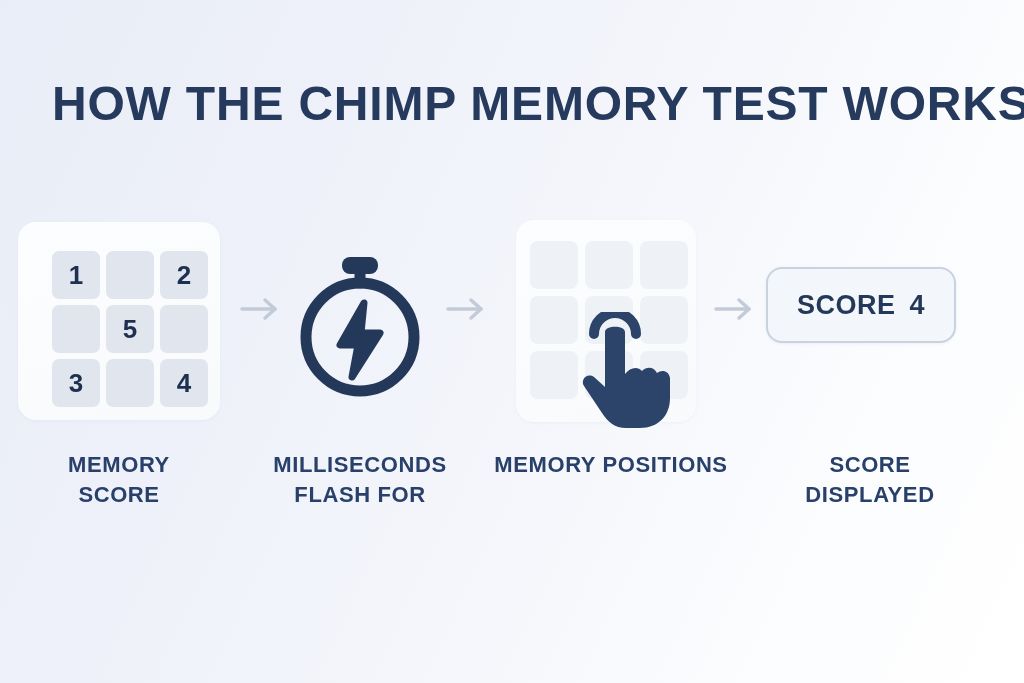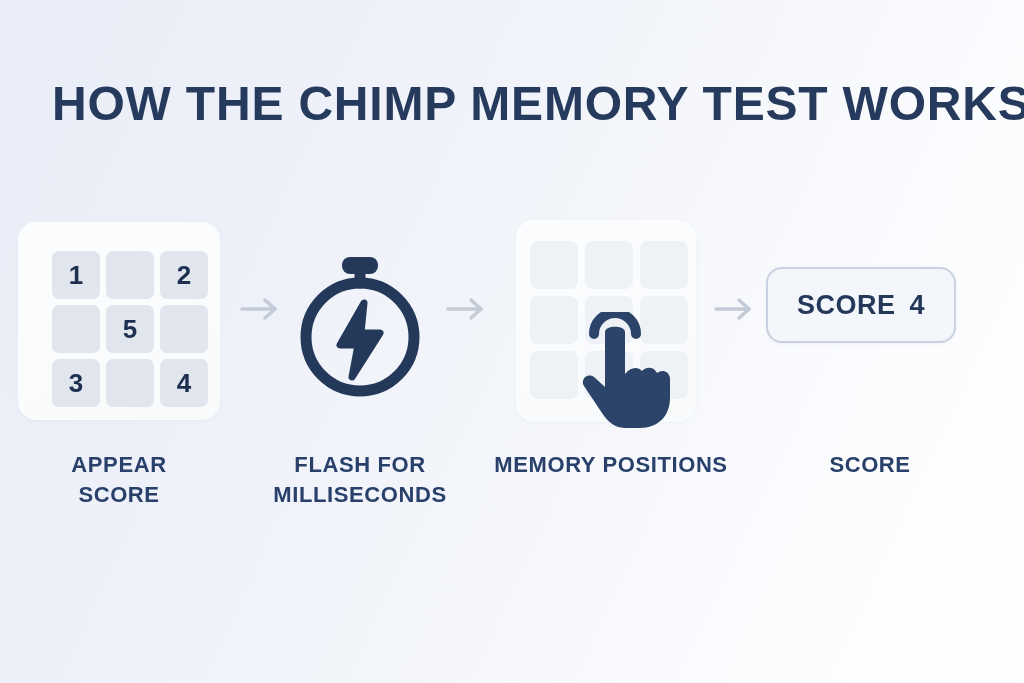--- a/index.html
+++ b/index.html
@@ -286,30 +286,31 @@
   <div class="arrow" id="arrow-3">
     <svg width="46" height="26" viewBox="0 0 46 26">
       <g fill="none" stroke="#c3cbd8" stroke-width="3.5" stroke-linecap="round" stroke-linejoin="round">
         <line x1="4" y1="13" x2="37" y2="13"></line>
         <polyline points="27,4 37,13 27,22"></polyline>
       </g>
     </svg>
   </div>
 
   <div class="caption" id="caption-numbers">
-    <span class="line">APPEAR</span>
+    <span class="line">MEMORY</span>
     <span class="line">SCORE</span>
   </div>
 
   <div class="caption" id="caption-stopwatch">
+    <span class="line">MILLISECONDS</span>
     <span class="line">FLASH FOR</span>
-    <span class="line">MILLISECONDS</span>
   </div>
 
   <div class="caption" id="caption-tap">
     <span class="line">MEMORY POSITIONS</span>
   </div>
 
   <div class="caption" id="caption-score">
     <span class="line">SCORE</span>
+    <span class="line">DISPLAYED</span>
   </div>
 
 </div>
 
 </body></html>

